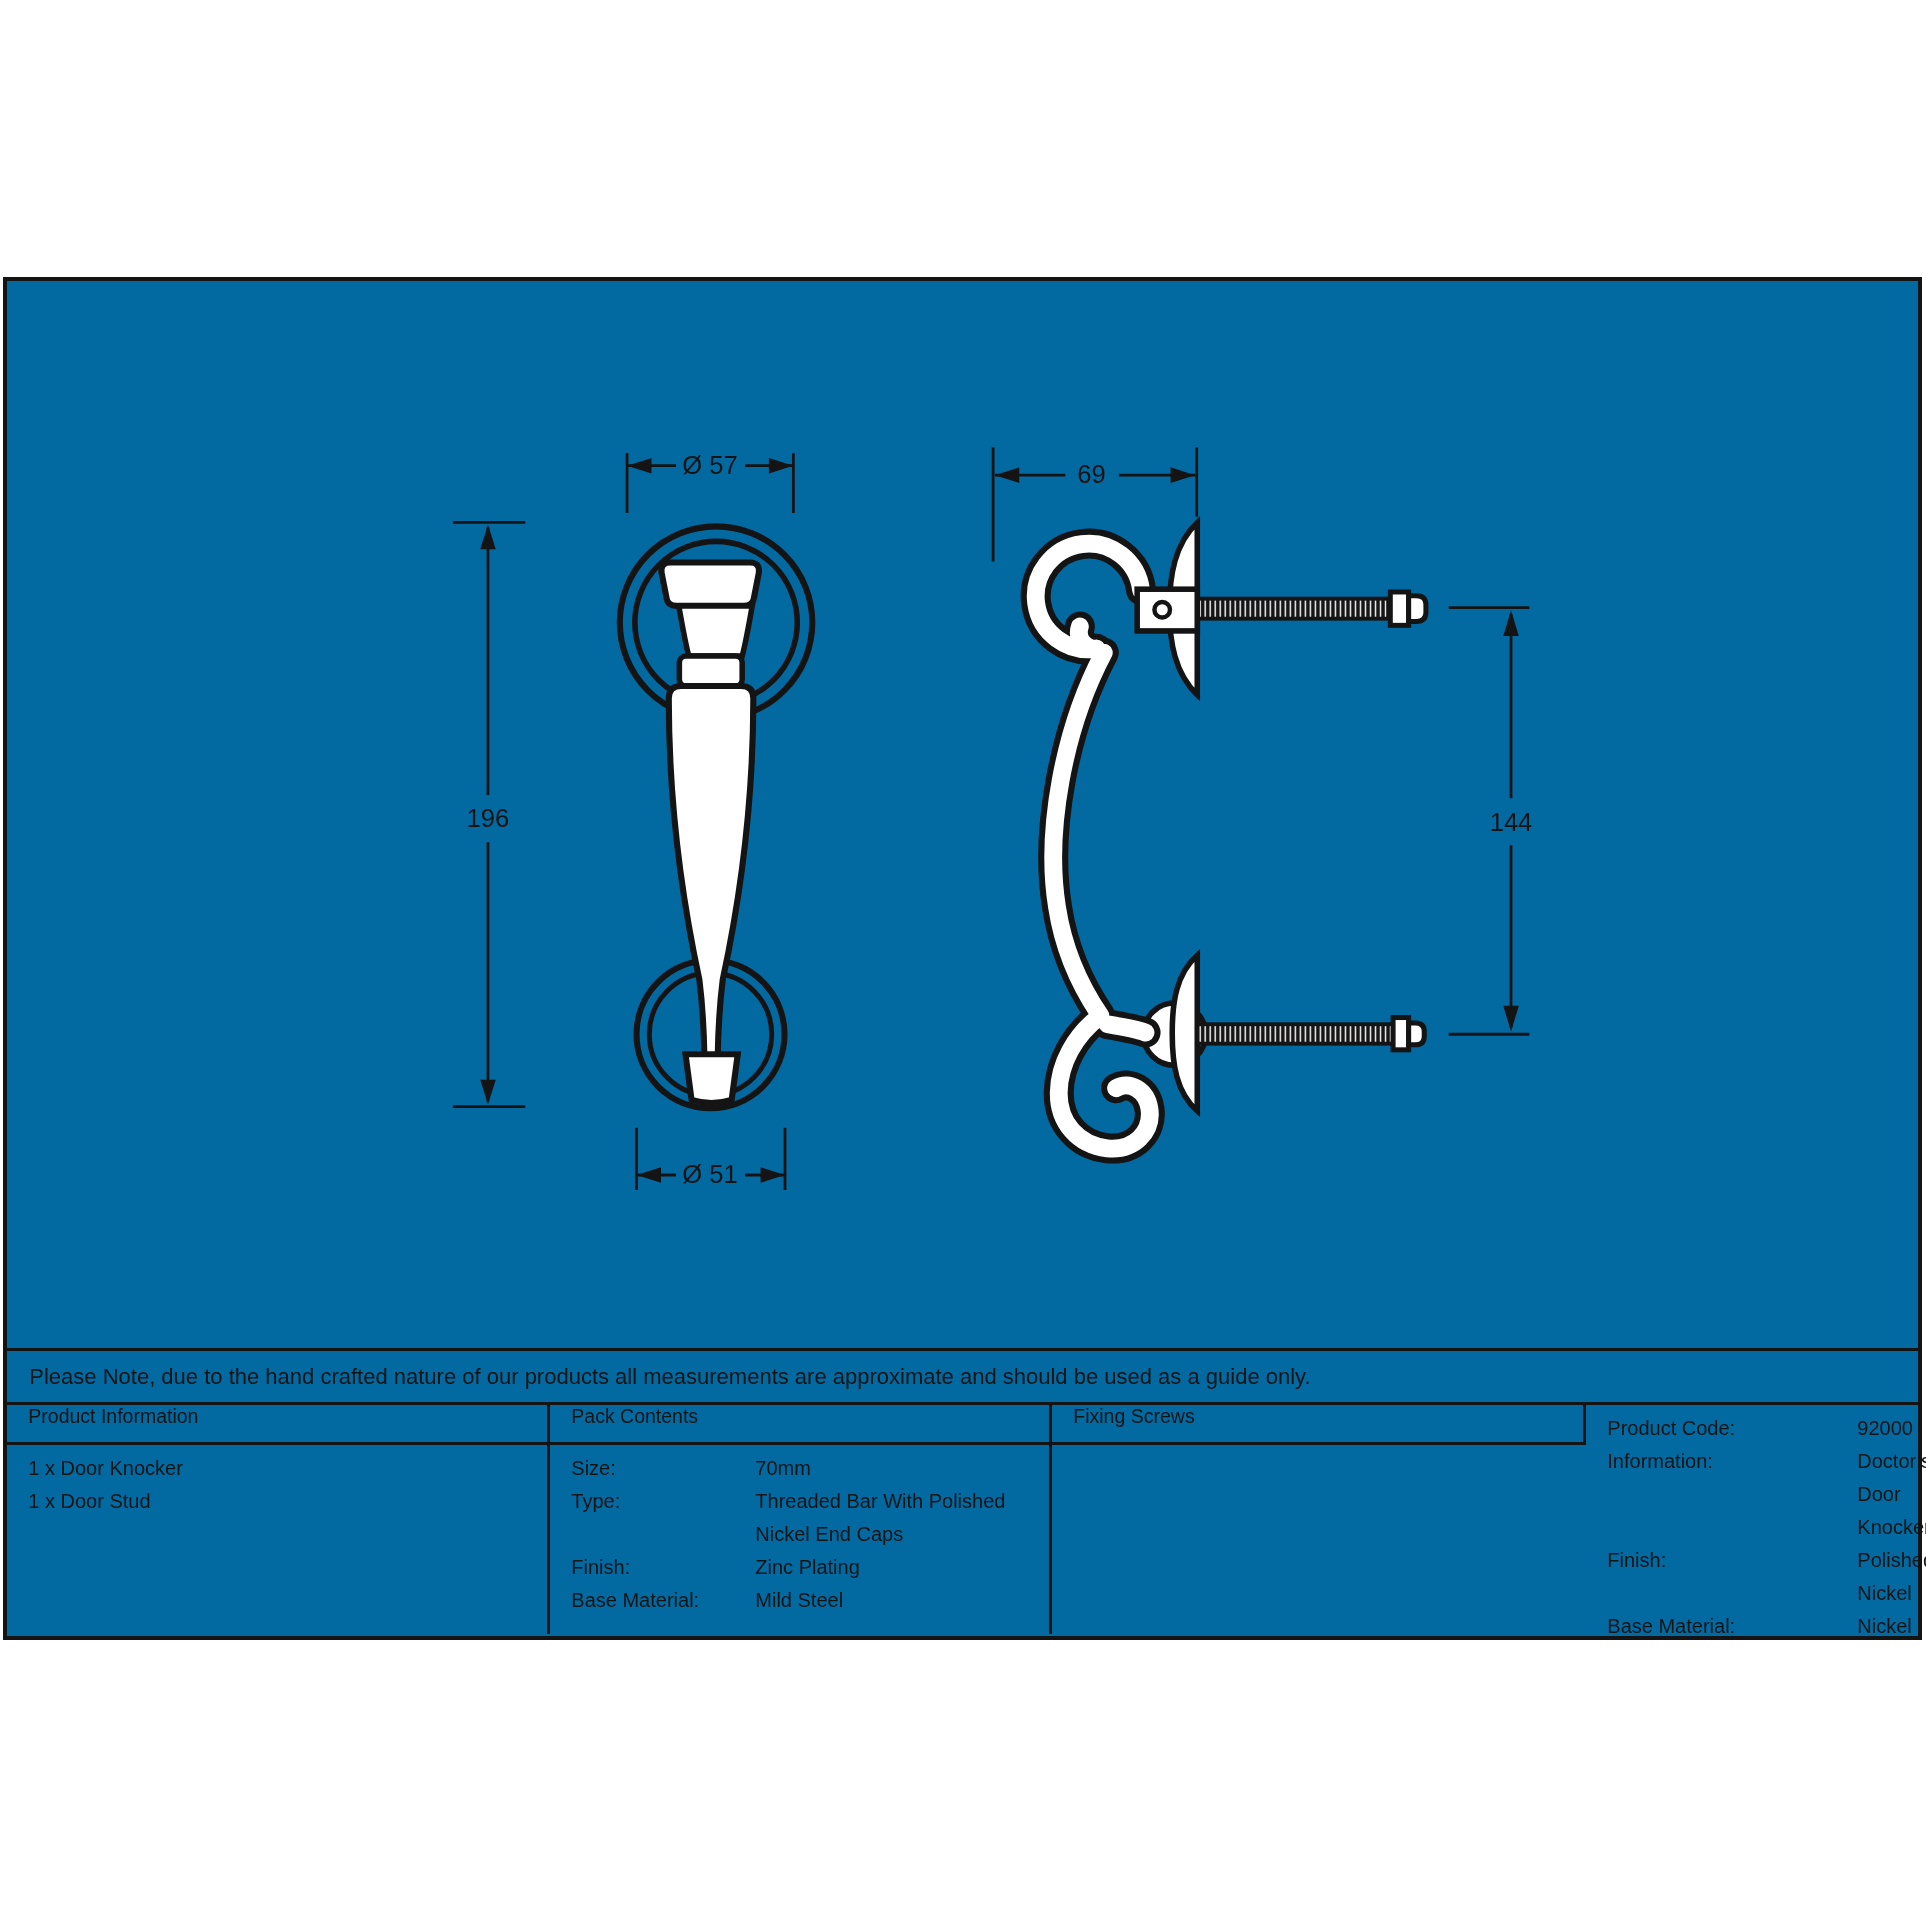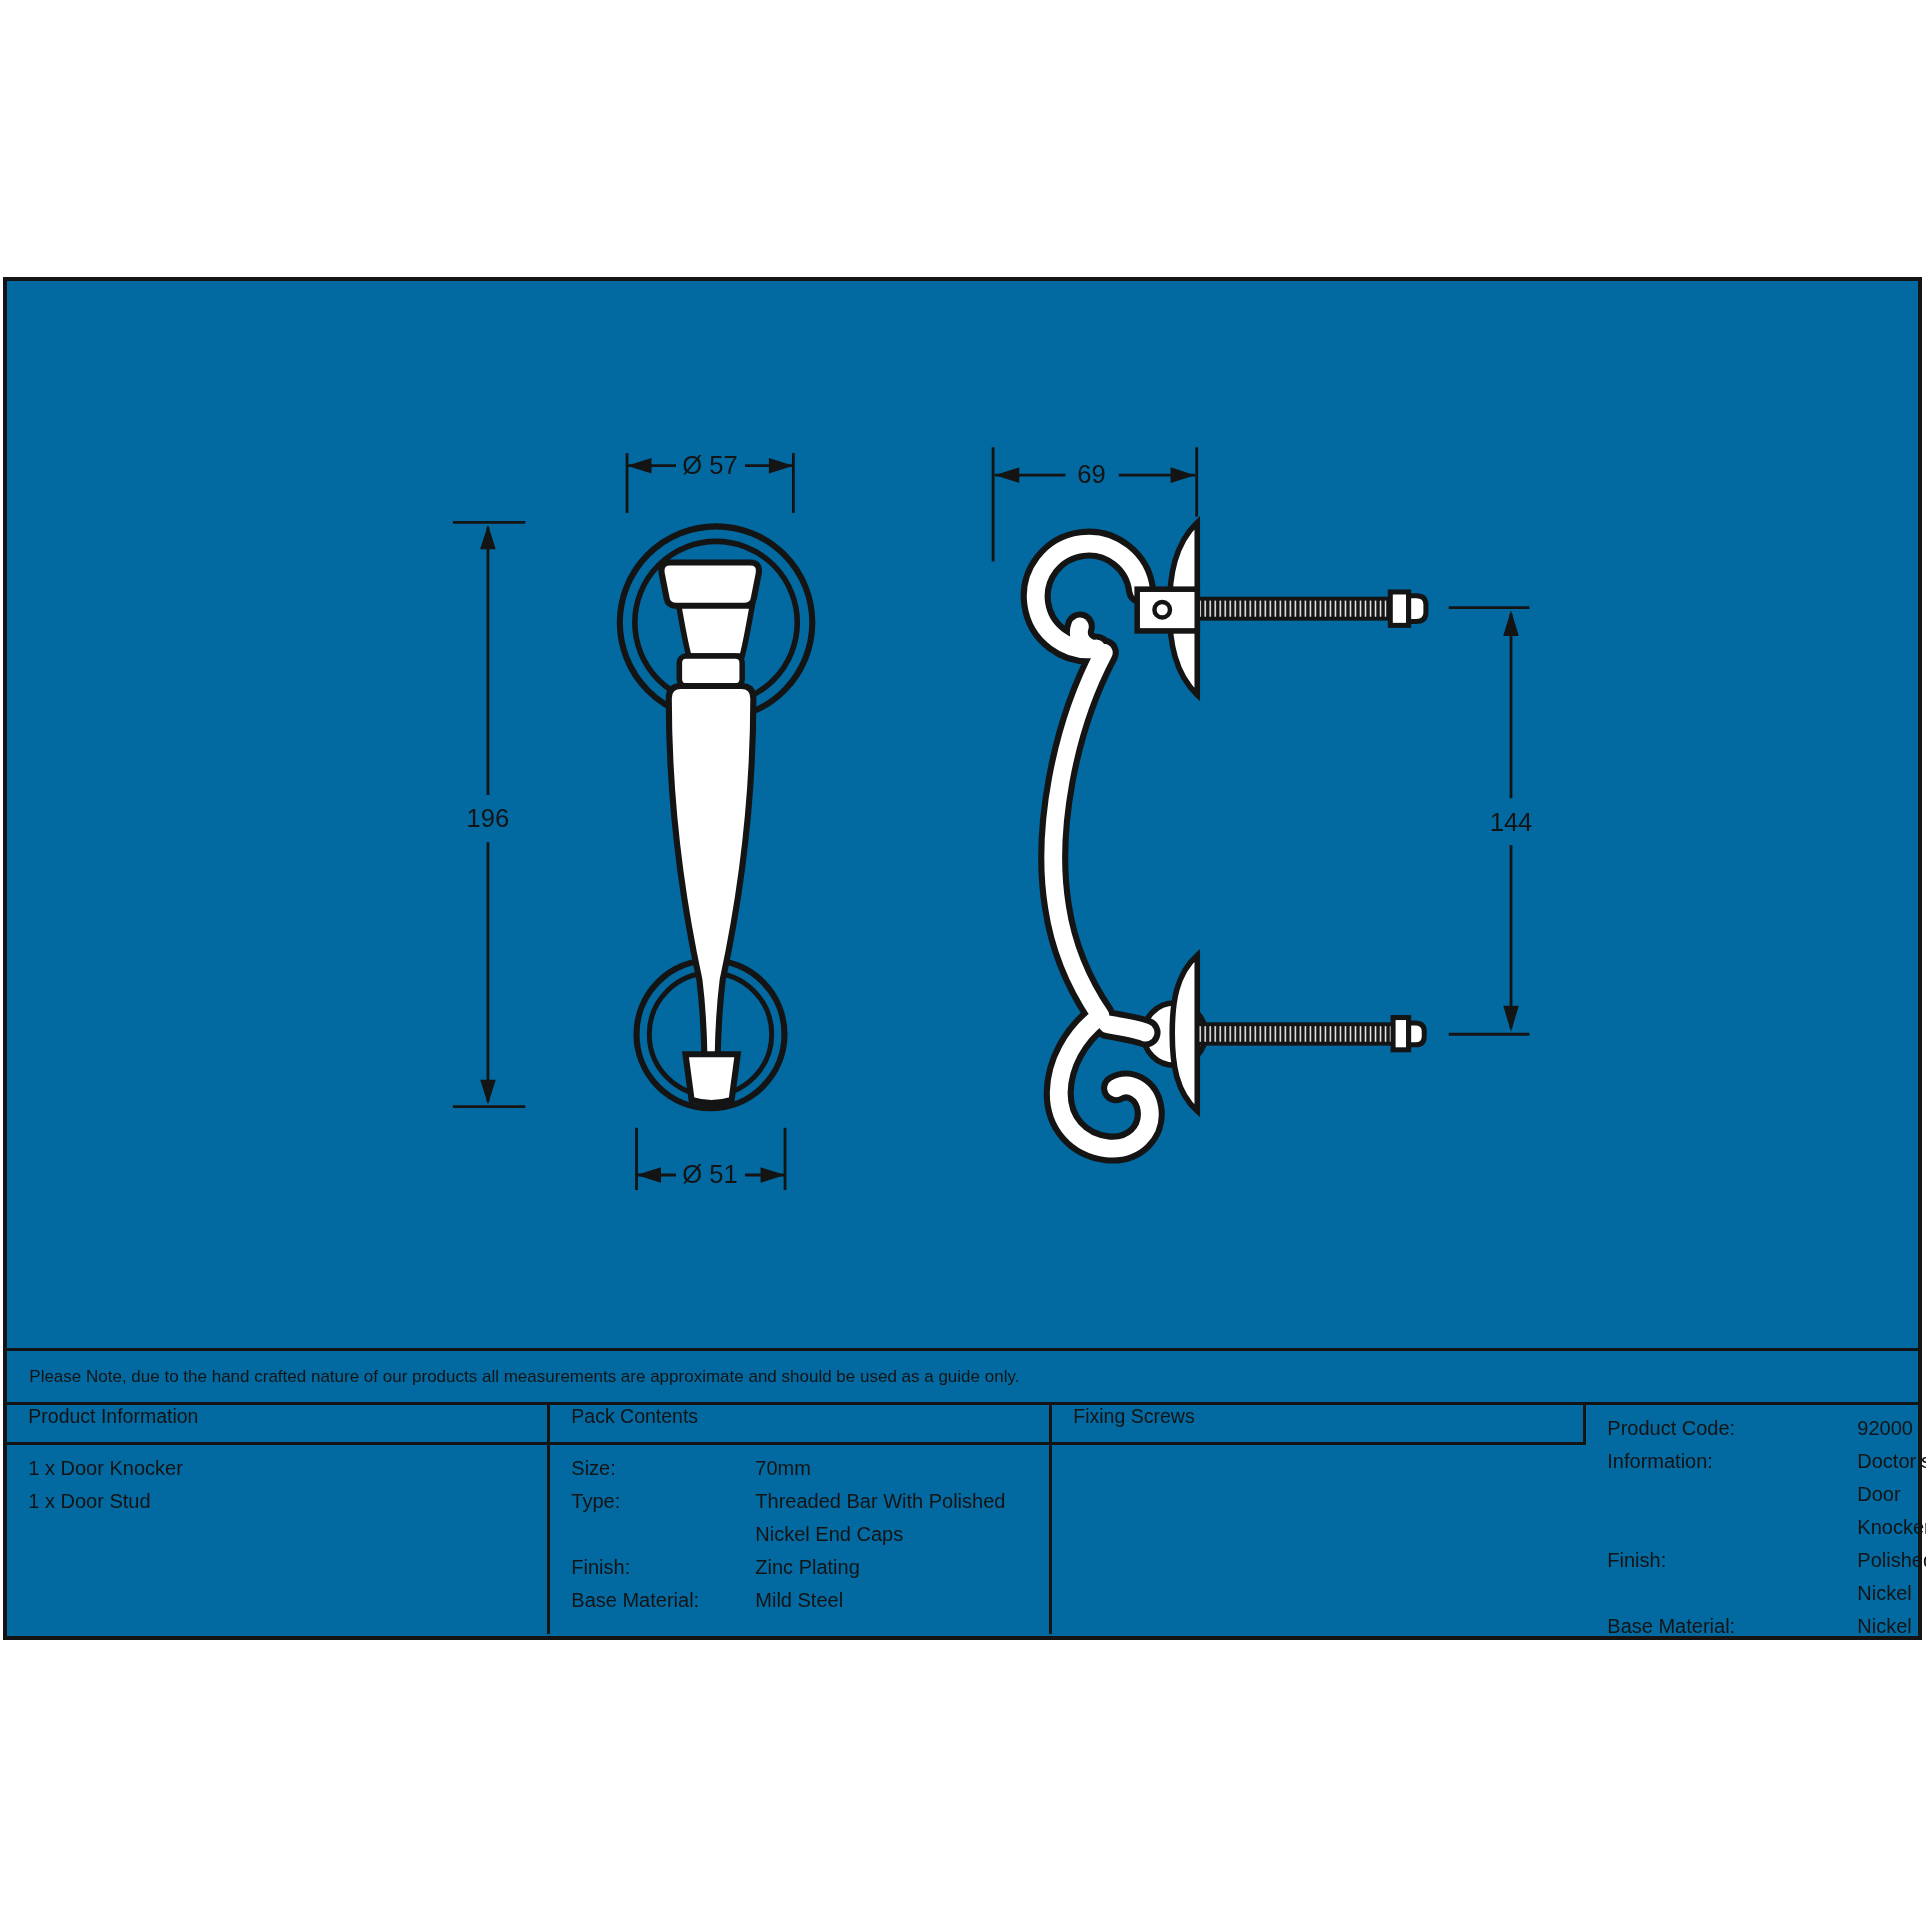--- a/index.html
+++ b/index.html
@@ -1,20 +1,20 @@
 <!DOCTYPE html>
 <html style="font-size:9px"><head>
 <meta charset="utf-8">
 <style>
   html,body{margin:0;padding:0;background:#fff;}
   body{width:1926px;height:1926px;position:relative;font-family:"Liberation Sans",sans-serif;color:#141414;}
   .sheet{position:absolute;left:3.3px;top:277px;width:1919px;height:1363px;border:4.5px solid #141414;box-sizing:border-box;background:#0369a1;}
   .drawing{position:relative;width:100%;height:1067px;}
   .drawing svg{position:absolute;left:0;top:0;width:100%;height:100%;}
-  .note-row{box-sizing:border-box;height:57px;border-top:3.9px solid #141414;border-bottom:3.9px solid #141414;display:flex;align-items:center;padding-left:22px;font-size:17px;}
+  .note-row{box-sizing:border-box;height:57px;border-top:3.9px solid #141414;border-bottom:3.9px solid #141414;display:flex;align-items:center;padding-left:22px;font-size:22px;}
   .spec{display:grid;grid-template-columns:543px 502px 534px 1fr;grid-template-rows:40px 1fr;height:229px;}
   .cell{box-sizing:border-box;}
   .hdr{border-right:3.9px solid #141414;border-bottom:3.3px solid #141414;display:flex;align-items:flex-start;padding-left:21px;font-size:19.5px;}
   .bodycell{border-right:3.9px solid #141414;padding:7px 0 0 21px;font-size:20px;line-height:33px;}
   .kv{display:flex;}
   .kv .k{width:250px;flex:none;}
   .col3 .k{width:184px;flex:none;}
   .col3 .v{width:328px;}
   .logo-cell{grid-row:1/3;grid-column:4;position:relative;display:flex;flex-direction:column;align-items:center;justify-content:center;}
   .logo{position:relative;width:289px;height:145px;}

